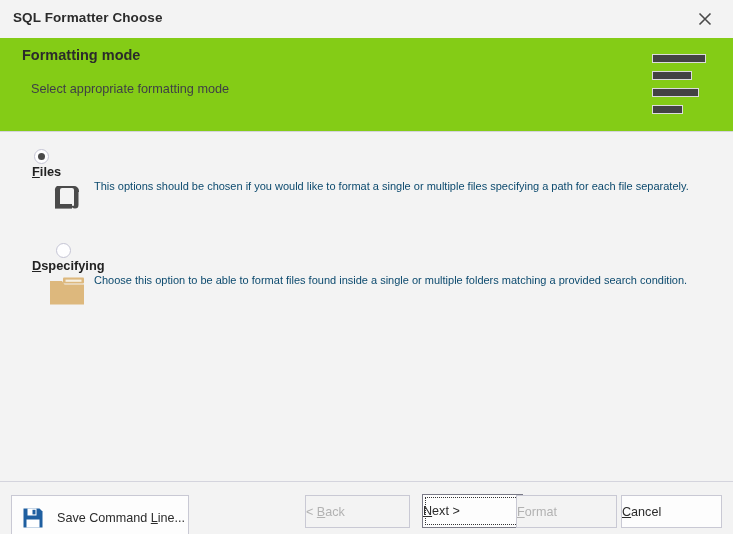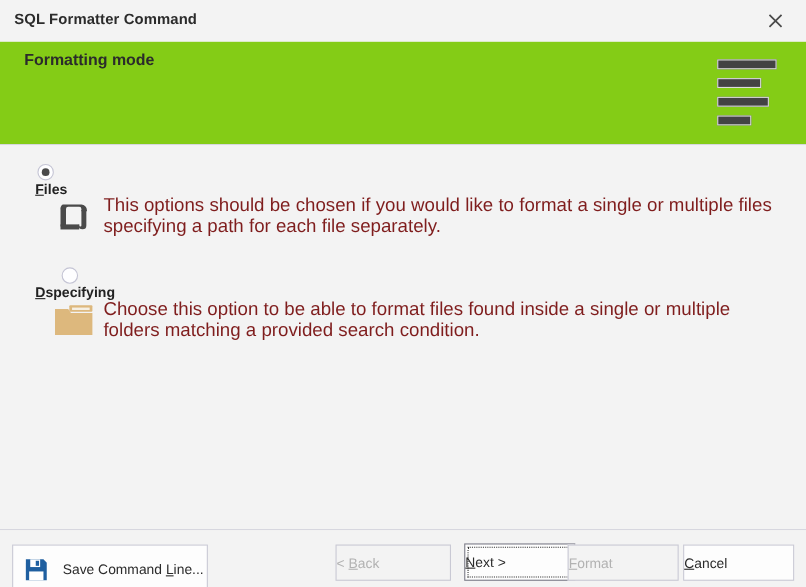--- a/index.html
+++ b/index.html
@@ -146,23 +146,23 @@
 
   .opt-icon {
     position: absolute;
     left: 48px; top: 29px;
     width: 38px; height: 38px;
   }
   .opt-desc {
     position: absolute;
     left: 94px; top: 28px;
     width: 624px;
-    font-size: 17px;
+    font-size: 11px;
     line-height: 19px;
-    color: #7f1d1d;
+    color: #0c4a6e;
   }
 
   
   .footer {
     position: absolute;
     left: 0; top: 482px;
     width: 733px; height: 52px;
     background: #f3f3f3;
   }
   .btn {
@@ -204,30 +204,31 @@
   .btn-next   { left: 422px; top: 12px; width: 101px; height: 34px; background:#fdfdfd; }
   .btn-format { left: 516px; top: 13px; width: 101px; height: 33px; }
   .btn-cancel { left: 621px; top: 13px; width: 101px; height: 33px; background:#fdfdfd; }
 </style>
 </head>
 <body>
 
 <div class="window">
 
   <div class="titlebar">
-    <div class="title-text">SQL Formatter Command</div>
+    <div class="title-text">SQL Formatter Choose</div>
     <div class="close-btn">
       <svg width="14" height="14" viewBox="0 0 14 14">
         <path d="M1.5 1.5 L12.5 12.5 M12.5 1.5 L1.5 12.5" stroke="#4a4a4a" stroke-width="1.6" fill="none"></path>
       </svg>
     </div>
   </div>
 
   <div class="header">
     <div class="header-title">Formatting mode</div>
+    <div class="header-sub">Select appropriate formatting mode</div>
     <div class="header-logo">
       <div class="logo-bar lb1"></div>
       <div class="logo-bar lb2"></div>
       <div class="logo-bar lb3"></div>
       <div class="logo-bar lb4"></div>
     </div>
   </div>
 
   <div class="divider divider-top"></div>
 

